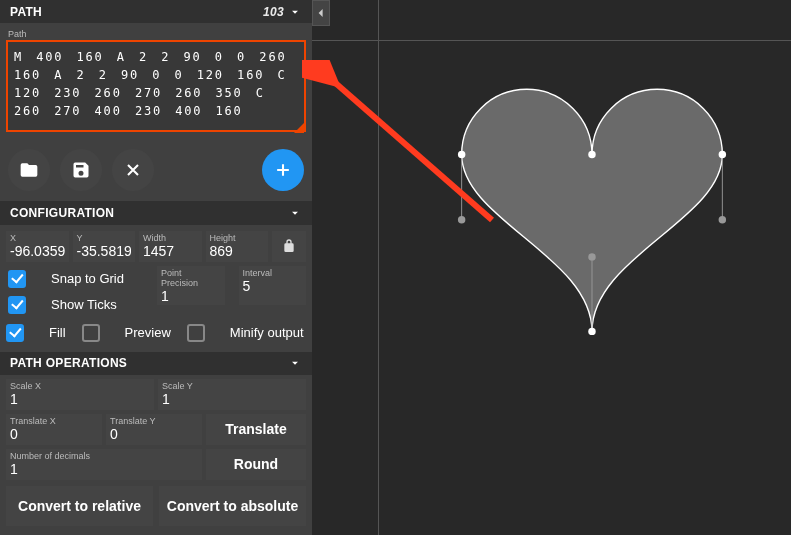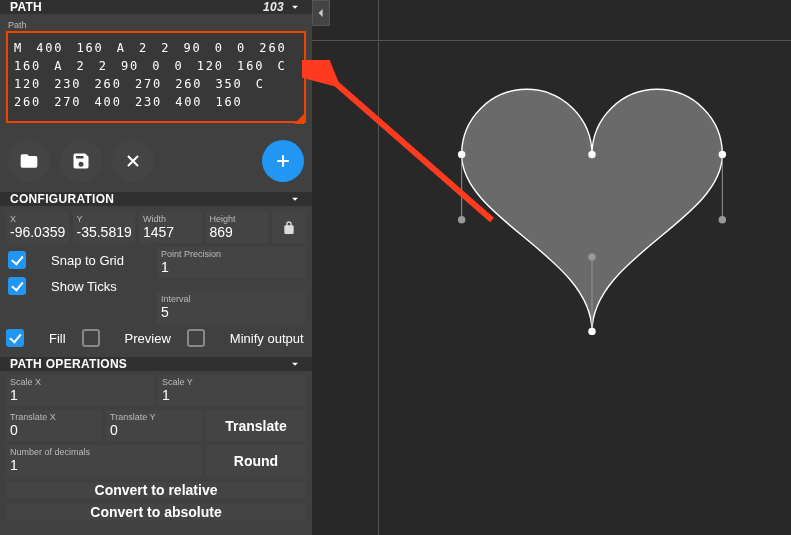--- a/index.html
+++ b/index.html
@@ -26,21 +26,21 @@
   .lock { width: 34px; background:#444; display:flex; align-items:center; justify-content:center; }
   .lock svg{width:16px;height:16px;fill:#ddd;}
   .check-row { display:flex; align-items:center; gap:25px; padding: 4px 2px; }
   .chk { width:18px; height:18px; border:2px solid #888; border-radius:3px; display:flex; align-items:center; justify-content:center; }
   .chk.on { background:#2196f3; border-color:#2196f3; }
   .chk.on::after{content:"";width:5px;height:9px;border:solid #fff;border-width:0 2px 2px 0;transform:rotate(40deg) translate(-1px,-1px);}
   .cfg-grid { display:grid; grid-template-columns: 1fr 1fr; gap:2px; }
   .cfg-left { display:flex; flex-direction:column; }
   .cfg-right .field{height:39px;}
   .opts { display:flex; gap:16px; padding:6px 6px 10px 6px; align-items:flex-end; }
-  .ops-body{padding:4px 6px 25px 6px; display:flex; flex-direction:column; gap:4px;}
+  .ops-body{padding:4px 6px 9px 6px; display:flex; flex-direction:column; gap:4px;}
   .op-row{display:flex; gap:4px;}
   .act-btn{background:#444;color:#fff;font-weight:600;font-size:14px;flex:0 0 100px;display:flex;align-items:center;justify-content:center;cursor:pointer;}
   .wide-btn{background:#444;color:#fff;font-weight:600;font-size:14px;flex:1;height:40px;display:flex;align-items:center;justify-content:center;cursor:pointer;}
   .canvas{flex:1;position:relative;background:#282828;}
   .collapse-handle{position:absolute;top:0;left:0;width:18px;height:26px;background:#444;display:flex;align-items:center;justify-content:center;border:1px solid #555;}
   .collapse-handle svg{width:8px;height:10px;fill:#ccc;}
   .grid-v{position:absolute;top:0;bottom:0;width:1px;background:#555;left:66px;}
   .grid-h{position:absolute;left:0;right:0;height:1px;background:#555;top:40px;}
   .heart{position:absolute;left:130px;top:80px;}
   .arrow{position:absolute;left:170px;top:82px;pointer-events:none;}
@@ -126,21 +126,21 @@
       <div class="cfg-left">
         <div class="check-row">
             <div class="chk on"></div>
             <span>Snap to Grid</span>
           </div>
         <div class="check-row">
             <div class="chk on"></div>
             <span>Show Ticks</span>
           </div>
       </div>
-      <div class="cfg-right" style="display:flex;flex-direction:column;gap:14px;">
+      <div class="cfg-right" style="display:flex;flex-direction:row;gap:14px;">
         <div class="field">
             <span class="fl">Point Precision</span>
             <input value="1" style="">
           </div>
         <div class="field">
             <span class="fl">Interval</span>
             <input value="5" style="">
           </div>
       </div>
     </div>
@@ -196,21 +196,21 @@
     </div>
     <div class="op-row">
       <div class="op-field-pair">
         <div class="field" style="flex:2">
             <span class="fl">Number of decimals</span>
             <input value="1" style="">
           </div>
       </div>
       <div class="act-btn">Round</div>
     </div>
-    <div class="op-row" style="gap:6px;margin-top:2px;flex-direction:column;">
+    <div class="op-row" style="gap:6px;margin-top:2px;">
       <div class="wide-btn">Convert to relative</div>
       <div class="wide-btn">Convert to absolute</div>
     </div>
   </div>
 </div>
 
 <div class="canvas">
   <div class="collapse-handle">
     <svg viewBox="0 0 10 12">
         <path d="M7 1L2 6l5 5z"></path>

